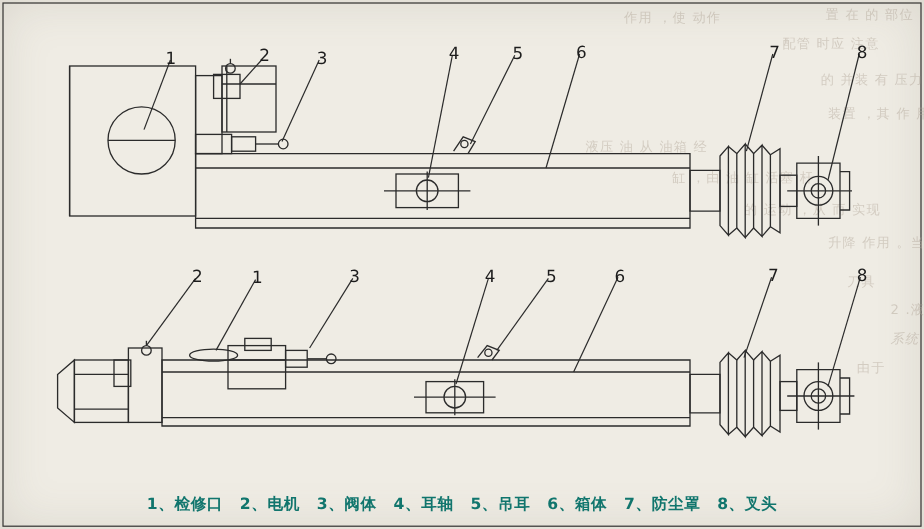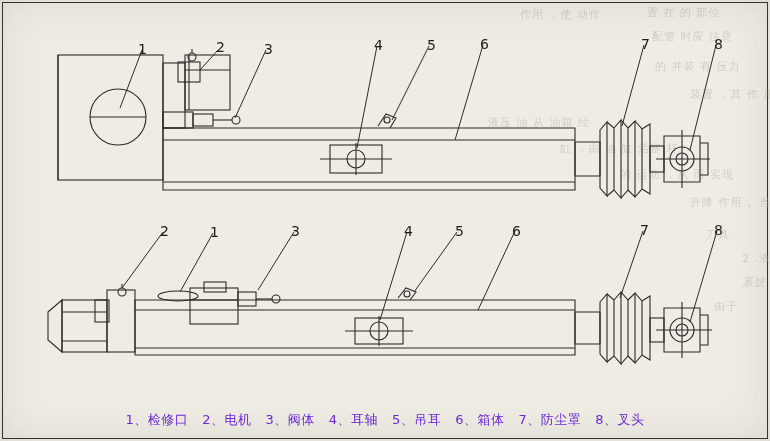--- a/index.html
+++ b/index.html
@@ -52,38 +52,39 @@
     color: #1d1d1d;
     font-family: "DejaVu Sans", "Liberation Sans", sans-serif;
   }
   .legend {
     position: absolute;
     left: 0;
     bottom: 12px;
     width: 770px;
     text-align: center;
     font-size: 13px;
-    color: #6d28d9;
+    color: #0f766e;
     letter-spacing: 0.5px;
     font-family: "DejaVu Sans", "Liberation Sans", sans-serif;
+    font-weight: bold;
   }
   .legend span { margin: 0 7px; }
 </style>
 </head>
 <body>
 
 <div id="page">
 
   <div class="border-frame"></div>
 
   <div id="ghost-layer">
       <div class="ghost" style="left: 520px; top: 8px;">作用 ，使 动作</div>
-      <div class="ghost" style="left: 647px; top: 6px;">置 在 的 部位</div>
+      <div class="ghost" style="left: 688px; top: 6px;">置 在 的 部位</div>
       <div class="ghost" style="left: 652px; top: 30px;">配管 时应 注意</div>
-      <div class="ghost" style="left: 655px; top: 60px;">的 并装 有 压力</div>
+      <div class="ghost" style="left: 684px; top: 60px;">的 并装 有 压力</div>
       <div class="ghost" style="left: 690px; top: 88px;">装置 ，其 作 用 是</div>
       <div class="ghost" style="left: 488px; top: 116px;">液压 油 从 油箱 经</div>
       <div class="ghost" style="left: 560px; top: 142px;">缸 ，由 油 缸 活塞 杆</div>
       <div class="ghost" style="left: 620px; top: 168px;">的 运动 ，从 而 实现</div>
       <div class="ghost" style="left: 690px; top: 196px;">升降 作用 。当 需要</div>
       <div class="ghost" style="left: 706px; top: 228px;">刀具</div>
       <div class="ghost" style="left: 742px; top: 252px;">2 .液压</div>
       <div class="ghost" style="left: 742px; top: 276px; font-style: italic;">系统</div>
       <div class="ghost" style="left: 714px; top: 300px;">由于</div>
     </div>

